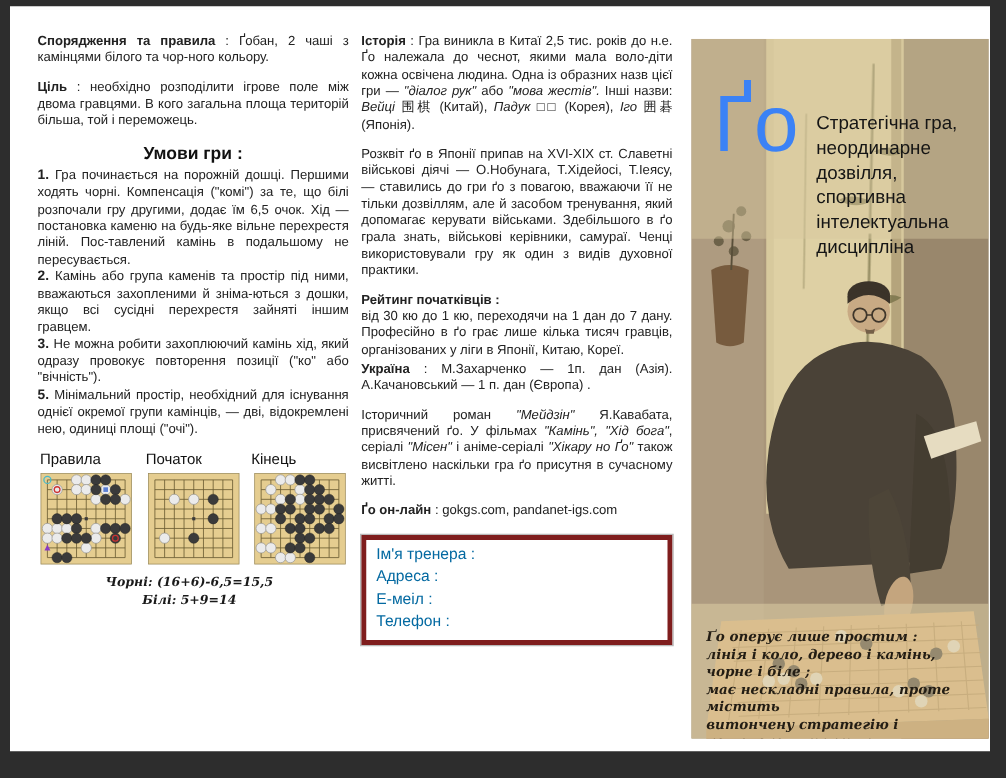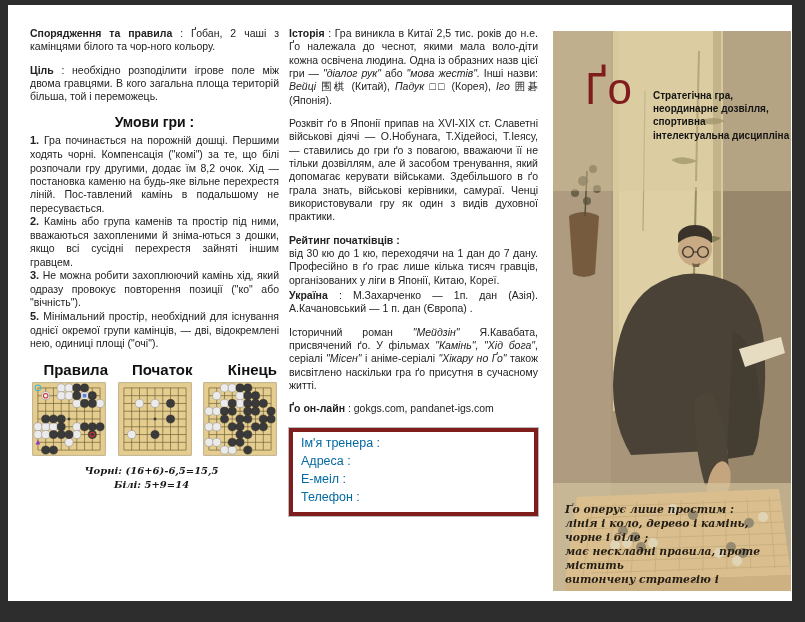--- a/index.html
+++ b/index.html
@@ -21,62 +21,62 @@
   .col p{margin:0 0 10px;text-align:justify;}
   .col-left{left:22px;}
   .col-mid{left:281px;}
 
   .rules-heading{font-size:14px;font-weight:bold;text-align:center;margin:4px 0 3px;color:#111;}
   .rule{margin:0 !important;}
   .rule b{font-size:11px;}
 
   
   .diagram-labels{display:flex;justify-content:space-between;margin:10px 2px 3px;}
-  .diagram-labels span{width:76px;text-align:right;font-weight:bold;font-size:15px;color:#111;}
+  .diagram-labels span{width:76px;text-align:left;font-weight:normal;font-size:12px;color:#111;}
   .boards-row{display:flex;justify-content:space-between;margin:0 2px;}
   .board{width:74px;height:74px;}
   .score-block{margin:8px 6px 0 0;text-align:center;font-family:"DejaVu Serif",serif;
     font-style:italic;font-weight:bold;font-size:10px;color:#1a1a1a;line-height:1.35;}
   .master-note{margin-top:14px;font-size:9.6px;line-height:1.5;color:#2a2a2a;text-align:justify;}
 
   
   .contact-box{
     margin-top:12px;border:4px solid #7f1d1d;outline:1px solid #b9b9b9;
     padding:2px 8px 6px;color:#0369a1;font-size:12.5px;line-height:1.45;
   }
   .online-line{margin-top:4px;}
 
   
   .photo-panel{position:absolute;left:545px;top:26px;width:238px;height:560px;overflow:hidden;}
   .photo-panel svg.photo{position:absolute;left:0;top:0;width:100%;height:100%;}
   .go-title{
-    position:absolute;left:32px;top:36px;font-size:44px;font-weight:500;color:#7f1d1d;
+    position:absolute;left:18px;top:36px;font-size:64px;font-weight:500;color:#3b82f6;
     line-height:1;letter-spacing:1px;
   }
   .tagline{
     position:absolute;left:100px;top:58px;width:138px;
-    font-size:10px;font-weight:bold;color:#151515;line-height:1.32;white-space:pre-line;
+    font-size:15px;font-weight:normal;color:#151515;line-height:1.32;white-space:pre-line;
   }
   .quote{
     position:absolute;left:12px;top:472px;width:218px;
     font-family:"DejaVu Serif",serif;font-style:italic;font-weight:bold;
     font-size:10.8px;line-height:1.3;color:#231d14;white-space:pre-line;
   }
 </style>
 </head>
 <body>
 
 <div class="page">
 
   <div class="col col-left">
     <p><span class="b">Спорядження та правила</span><span> : Ґобан, 2 чаші з камінцями білого та чор-ного кольору.</span></p>
     <p><span class="b">Ціль</span><span> : необхідно розподілити  ігрове поле між двома гравцями. В кого загальна площа територій більша, той і переможець.</span></p>
     <div class="rules-heading">Умови гри :</div>
     <div>
-        <p class="rule"><b>1. </b><span>Гра починається на порожній дошці. Першими ходять чорні. Компенсація ("комі") за те, що білі розпочали гру другими, додає їм 8,2 очок.  Хід — постановка каменю на будь-яке вільне перехрестя ліній. Пос-тавлений камінь в подальшому не пересувається.</span></p>
+        <p class="rule"><b>1. </b><span>Гра починається на порожній дошці. Першими ходять чорні. Компенсація ("комі") за те, що білі розпочали гру другими, додає їм 6,5 очок.  Хід — постановка каменю на будь-яке вільне перехрестя ліній. Пос-тавлений камінь в подальшому не пересувається.</span></p>
         <p class="rule"><b>2. </b><span>Камінь або група каменів та простір під ними, вважаються захопленими й зніма-ються з дошки, якщо всі сусідні перехрестя зайняті іншим гравцем.</span></p>
         <p class="rule"><b>3. </b><span>Не можна робити захоплюючий камінь хід, який одразу провокує повторення позиції ("ко" або "вічність").</span></p>
         <p class="rule"><b>5. </b><span>Мінімальний простір, необхідний для існування однієї окремої групи камінців, — дві, відокремлені нею, одиниці площі ("очі").</span></p>
       </div>
 
     <div class="diagram-labels">
       <span>Правила</span>
       <span>Початок</span>
       <span>Кінець</span>
     </div>

